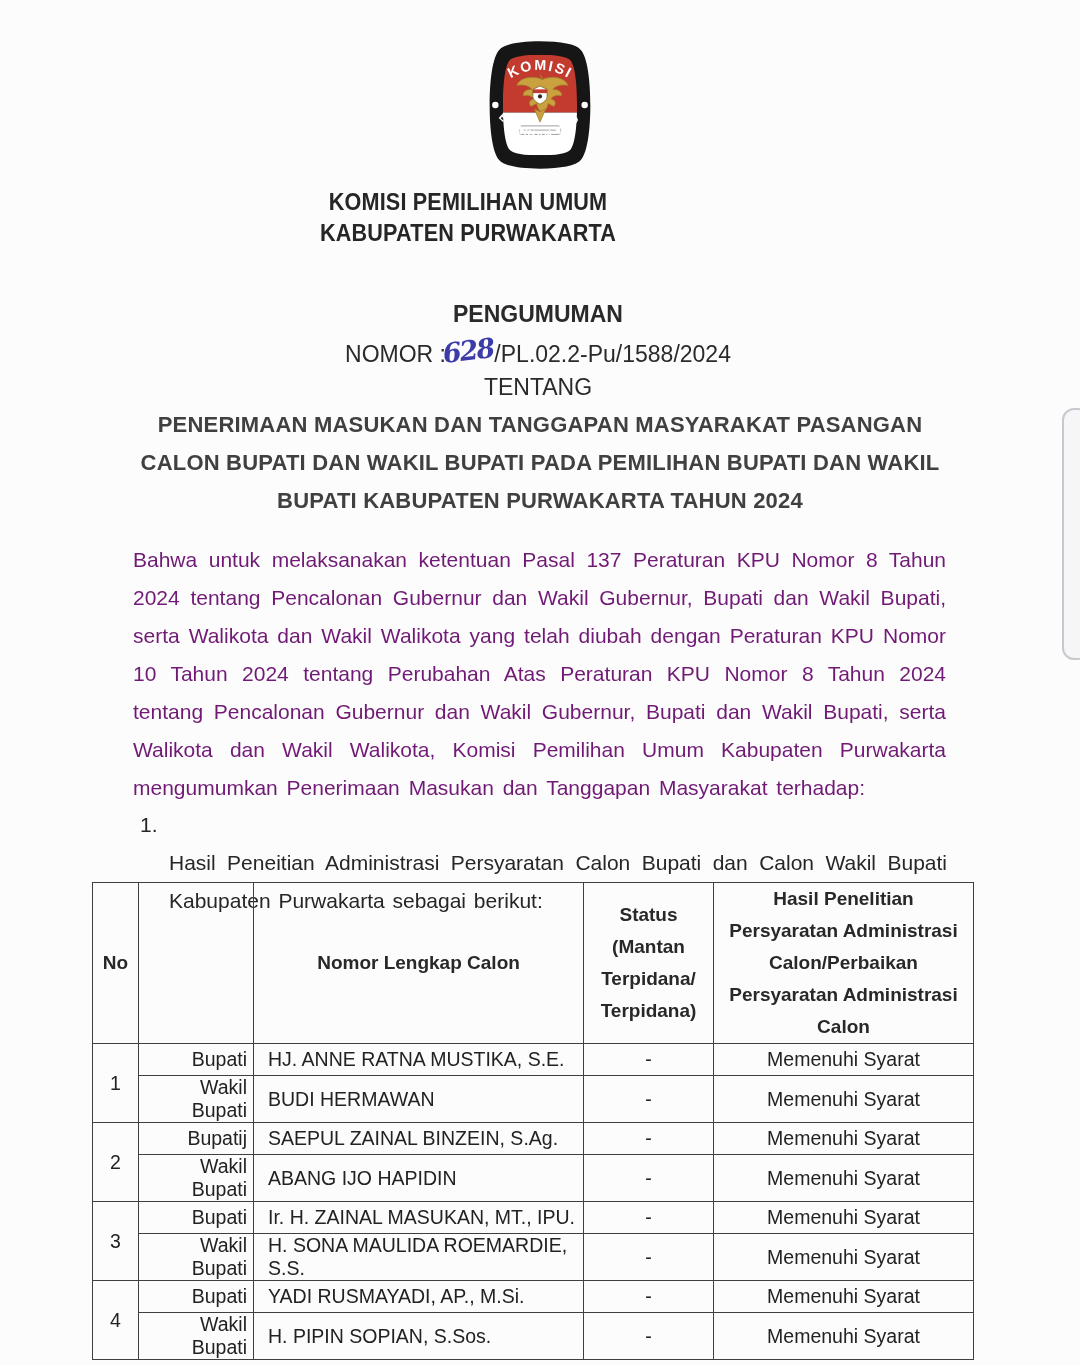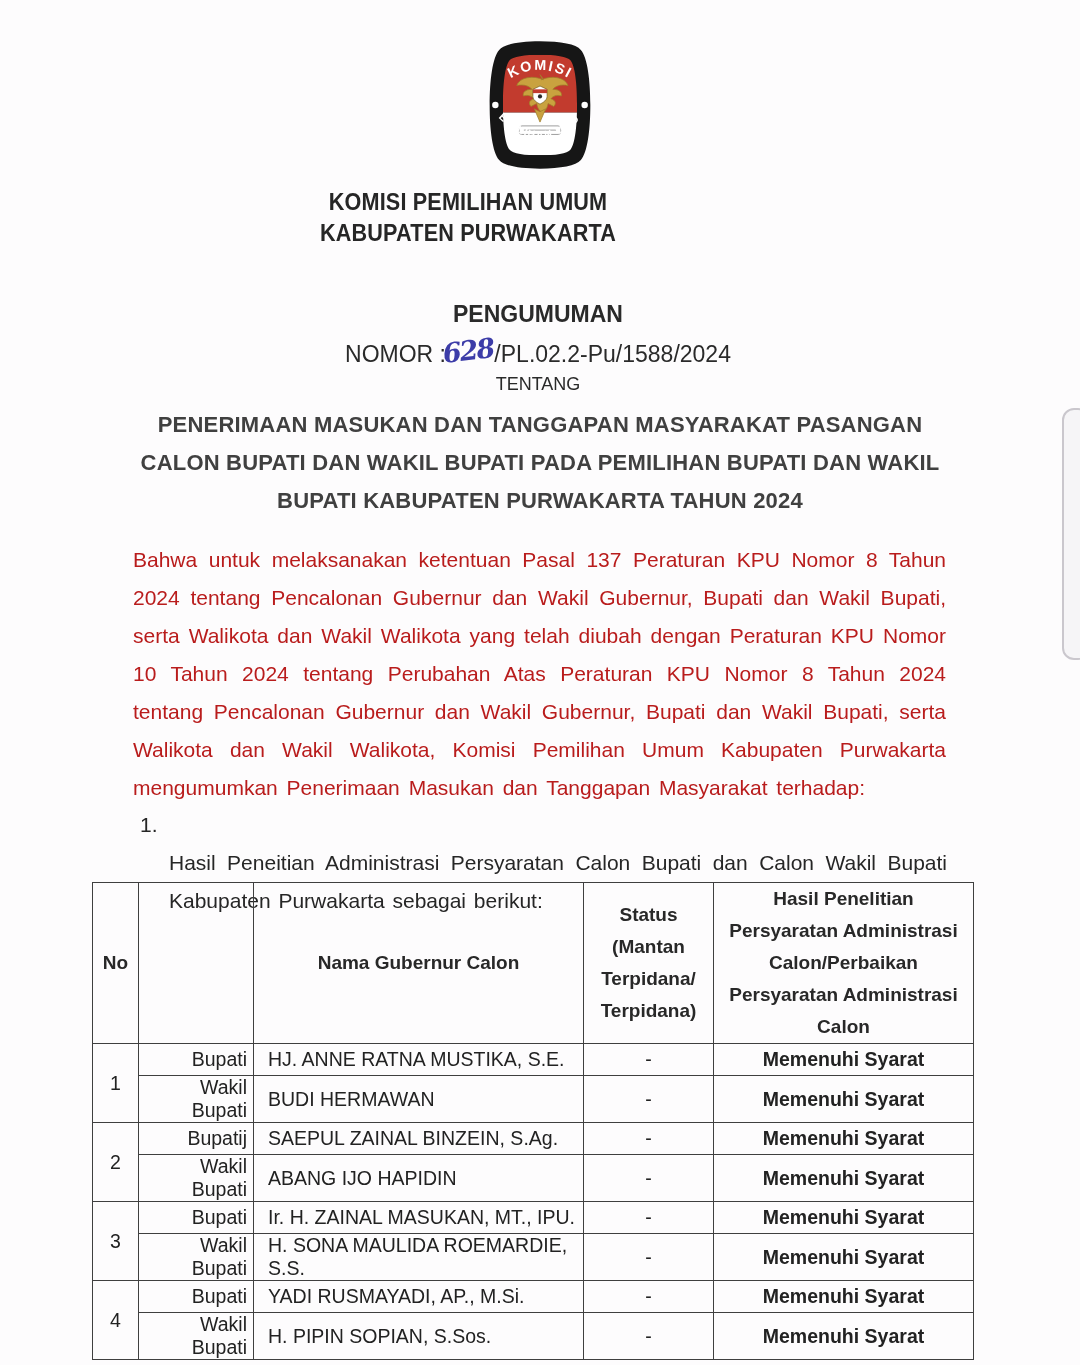--- a/index.html
+++ b/index.html
@@ -22,40 +22,40 @@
 
   .org-block { position:absolute; top:186px; left:0; width:936px; text-align:center; }
   .org-line {
     font-weight:bold; font-size:24px; line-height:31px; color:#262626;
     transform:scaleX(0.9); transform-origin:center; letter-spacing:0.2px;
   }
 
   .center-line { position:absolute; left:0; width:1076px; text-align:center; color:#2a2a2a; }
   .doc-type   { top:301px; font-weight:bold; font-size:23px; }
   .nomor-line { top:337px; font-size:23px; }
-  .tentang    { top:374px; font-size:18px; }
+  .tentang    { top:374px; font-size:23px; }
 
   .handwritten {
     display:inline-block;
     font-family:"DejaVu Serif",serif; font-style:italic; font-weight:bold;
     color:#3c3ca8; font-size:27px; letter-spacing:-2px;
     transform:rotate(-7deg) translateY(-2px);
     margin:0 1px 0 -3px;
   }
 
   .doc-title {
     position:absolute; top:406px; left:110px; width:860px;
     text-align:center; font-weight:bold; font-size:22px; line-height:38px;
     letter-spacing:0.2px; white-space:pre-line; color:#404040;
   }
 
   .body-par {
     position:absolute; top:541px; left:133px; width:813px;
     font-size:21px; line-height:38px; text-align:justify; word-spacing:3px;
-    color:#b91c1c;
+    color:#701a75;
   }
 
   .list-item { position:absolute; top:806px; left:140px; width:807px; font-size:21px; line-height:38px; color:#262626; }
   .list-num  { position:absolute; left:0; top:0; }
   .list-text { margin-left:29px; text-align:justify; word-spacing:2px;margin-top:38px; }
 
   table.results {
     position:absolute; top:882px; left:92px;
     border-collapse:collapse; table-layout:fixed; width:881px;
     font-size:19.5px; color:#222;
@@ -64,21 +64,21 @@
   table.results thead tr { height:155px; }
   table.results tbody tr { height:32px; }
   table.results th {
     font-weight:bold; font-size:19px; line-height:32px; text-align:center;
     vertical-align:middle; white-space:pre-line; color:#282828;
   }
   .c-no     { text-align:center; }
   .c-role   { text-align:right; padding-left:10px !important; }
   .c-name   { text-align:left; padding-left:14px !important; }
   .c-status { text-align:center; }
-  .c-result { text-align:center;font-weight:bold; }
+  .c-result { text-align:center; }
 </style>
 </head>
 <body>
 
 <div class="sheet">
 
   <div class="logo-wrap">
     <svg viewBox="0 0 120 140" width="114" height="136">
 
       <path d="M60,3 C82,3 98,6 103,12 C110,20 113,44 113,70 C113,96 110,120 103,128 C98,134 82,137 60,137 C38,137 22,134 17,128 C10,120 7,96 7,70 C7,44 10,20 17,12 C22,6 38,3 60,3 Z" fill="#161616"></path>
@@ -144,21 +144,21 @@
       <col style="width:46px">
         <col style="width:115px">
         <col style="width:330px">
         <col style="width:130px">
         <col style="width:260px">
     </colgroup>
     <thead>
       <tr>
         <th>No</th>
         <th></th>
-        <th>Nama Gubernur Calon</th>
+        <th>Nomor Lengkap Calon</th>
         <th>Status
 (Mantan
 Terpidana/
 Terpidana)</th>
         <th>Hasil Penelitian
 Persyaratan Administrasi
 Calon/Perbaikan
 Persyaratan Administrasi
 Calon</th>
       </tr>

